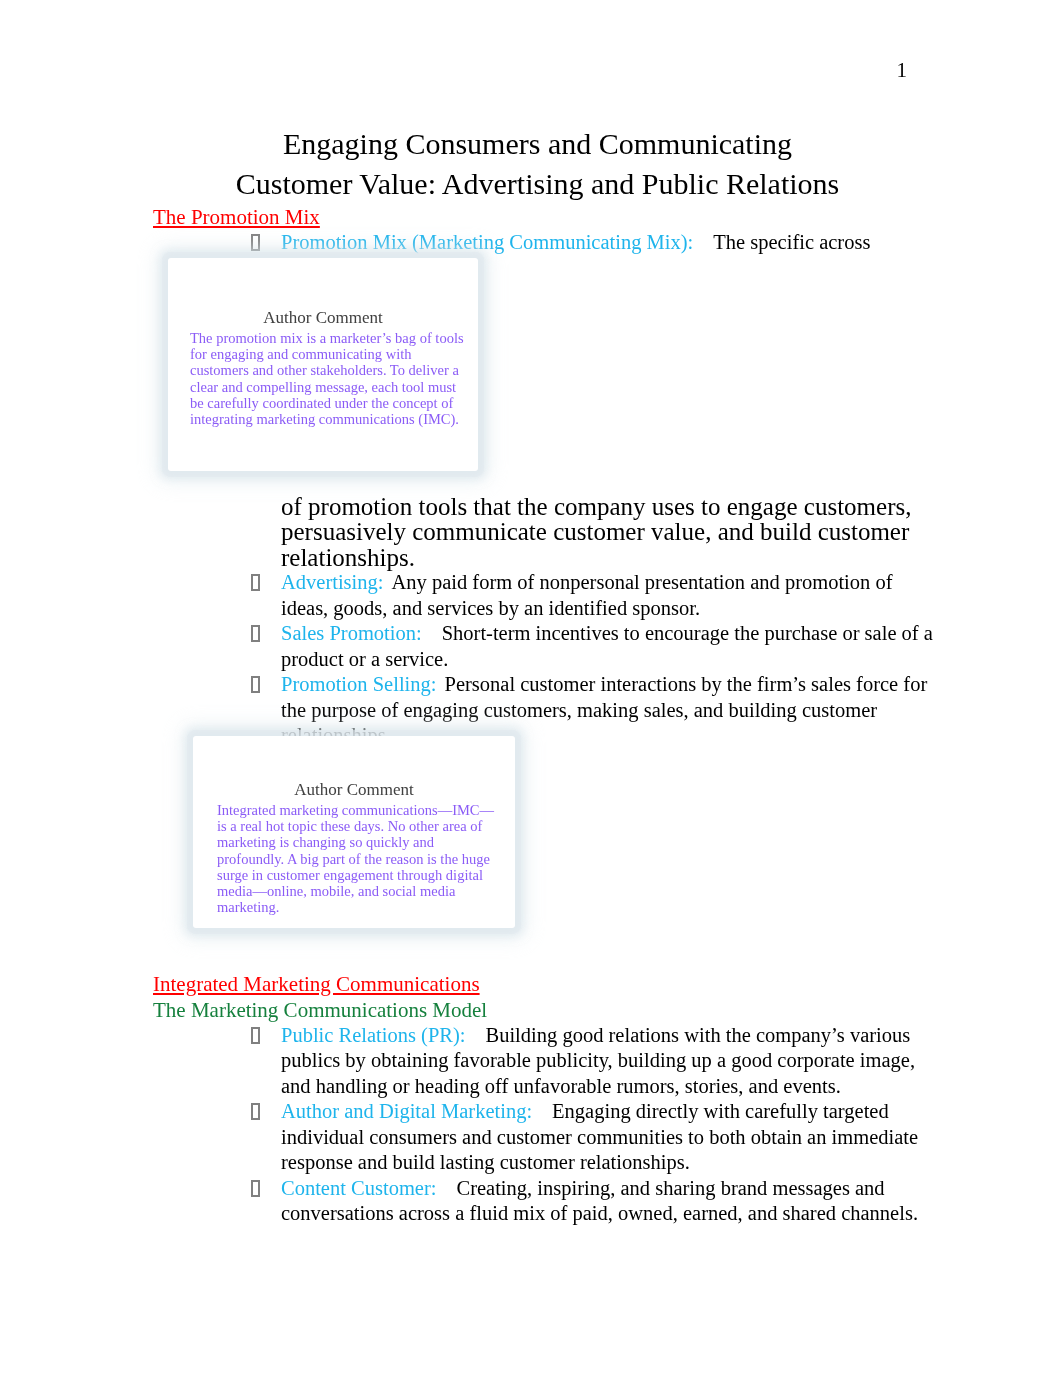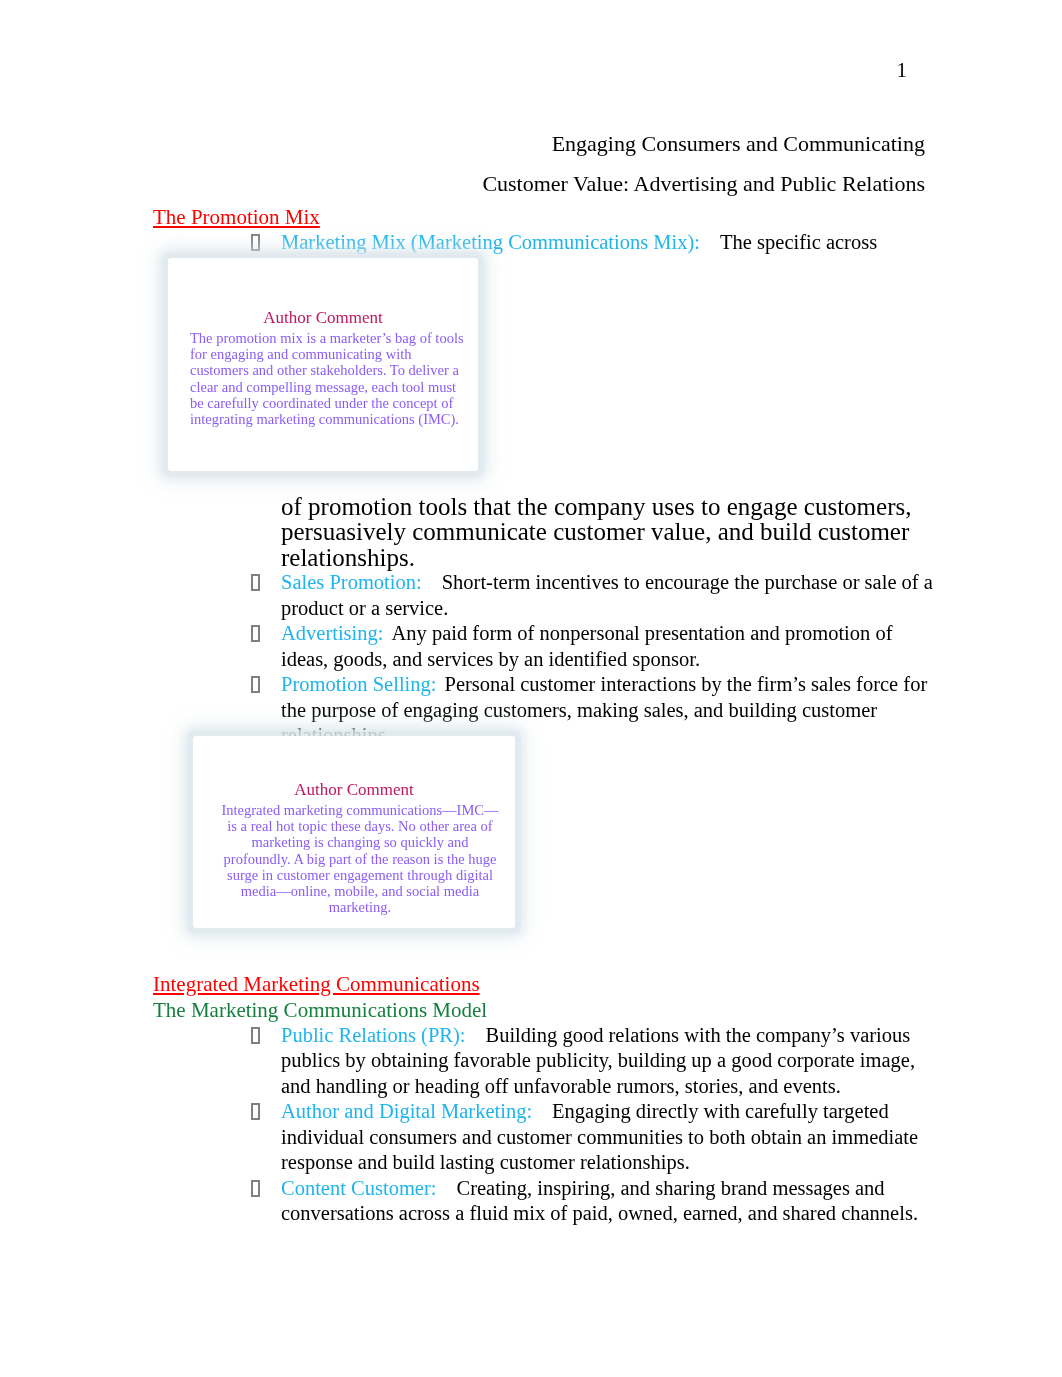--- a/index.html
+++ b/index.html
@@ -28,22 +28,22 @@
     line-height: 1;
     color: #000;
   }
 
   
   .doc-title {
     position: absolute;
     top: 124px;
     left: 150px;
     width: 775px;
-    text-align: right;
-    font-size: 22px;
+    text-align: center;
+    font-size: 30px;
     line-height: 40px;
     color: #000;
     letter-spacing: 0px;
   }
   .doc-title .ln2 { display: block; }
 
   
   .content {
     position: absolute;
     top: 204px;
@@ -113,37 +113,37 @@
   }
   #author-box-1 { left: 168px; top: 258px;  width: 310px; height: 213px; }
   #author-box-2 { left: 193px; top: 736px;  width: 322px; height: 192px; }
 
   .author-box .ac-title {
     position: absolute;
     top: 50px;
     left: 0;
     right: 0;
     text-align: center;
-    color: #be185d;
+    color: #404040;
     font-size: 17px;
     line-height: 20px;
   }
   #author-box-2 .ac-title { top: 44px; }
 
   .author-box .ac-body {
     position: absolute;
     top: 72px;
     left: 22px;
     right: 14px;
     font-size: 14.5px;
     line-height: 16.2px;
     color: #8b5cf6;
     text-align: left;
   }
-  #author-box-2 .ac-body { top: 66px; left: 24px; right: 12px; text-align: center; }
+  #author-box-2 .ac-body { top: 66px; left: 24px; right: 12px; }
 </style>
 </head>
 <body>
 
 <div class="page">
 
   <div class="page-number">1</div>
 
   <div class="doc-title">
     <span>Engaging Consumers and Communicating</span>
@@ -151,38 +151,38 @@
   </div>
 
   <div class="content">
 
     <h2 class="section-heading red">The Promotion Mix</h2>
 
     <ul class="bullets">
 
       <li>
         <span class="tofu"></span>
-        <span class="term">Marketing Mix (Marketing Communications Mix):</span><span class="gap-md"></span><span>The specific across</span>
+        <span class="term">Promotion Mix (Marketing Communicating Mix):</span><span class="gap-md"></span><span>The specific across</span>
       </li>
     </ul>
 
     <div class="spacer-box1"></div>
 
     <div class="cont-line">of promotion tools that the company uses to engage customers, persuasively communicate customer value, and build customer relationships.</div>
 
     <ul class="bullets">
 
       <li>
         <span class="tofu"></span>
+        <span class="term">Advertising:</span><span class="gap-sm"></span><span>Any paid form of nonpersonal presentation and promotion of ideas, goods, and services by an identified sponsor.</span>
+      </li>
+
+      <li>
+        <span class="tofu"></span>
         <span class="term">Sales Promotion:</span><span class="gap-md"></span><span>Short-term incentives to encourage the purchase or sale of a product or a service.</span>
-      </li>
-
-      <li>
-        <span class="tofu"></span>
-        <span class="term">Advertising:</span><span class="gap-sm"></span><span>Any paid form of nonpersonal presentation and promotion of ideas, goods, and services by an identified sponsor.</span>
       </li>
 
       <li>
         <span class="tofu"></span>
         <span class="term">Promotion Selling:</span><span class="gap-sm"></span><span>Personal customer interactions by the firm’s sales force for the purpose of engaging customers, making sales, and building customer relationships.</span>
       </li>
     </ul>
 
     <div class="spacer-box2"></div>
 

